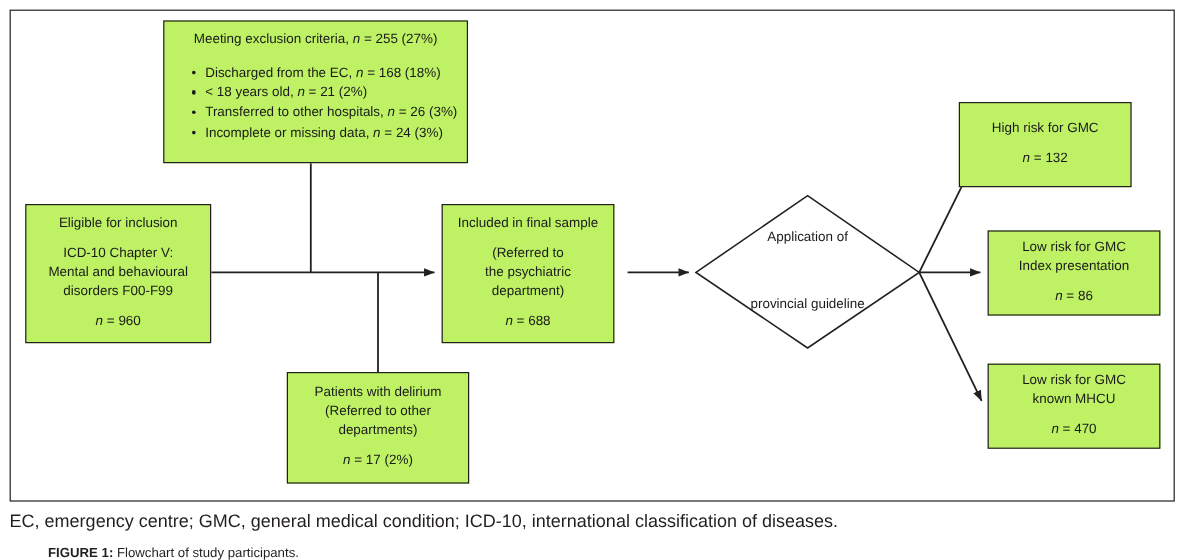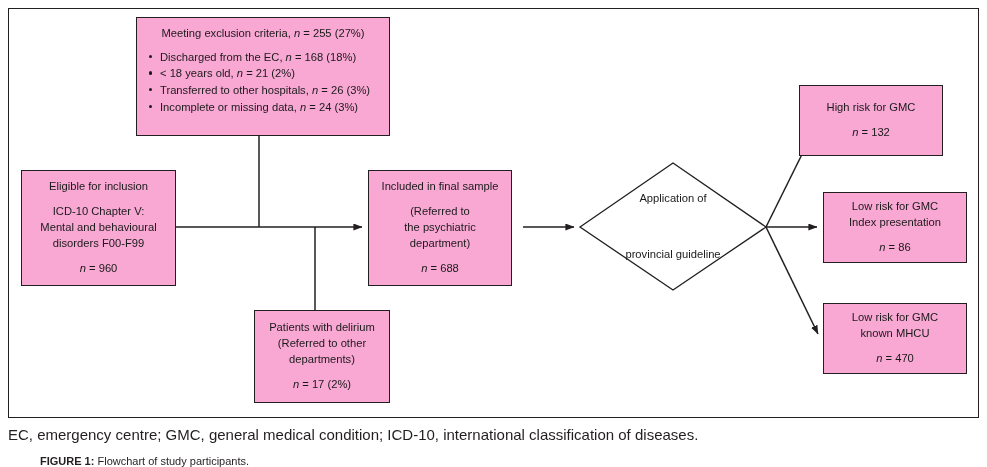--- a/index.html
+++ b/index.html
@@ -24,21 +24,21 @@
   }
 
   
   .connectors{position:absolute;left:0;top:0;width:987px;height:467px;}
 
   
   .node{
     position:absolute;
     box-sizing:border-box;
     border:1.2px solid #231f20;
-    background:#f9a8d4;
+    background:#bef264;
     display:flex;
     flex-direction:column;
     align-items:center;
     justify-content:center;
     text-align:center;
     font-size:11.2px;
     line-height:1.42;
     color:#1a1a1a;
     padding:4px 6px;
   }
@@ -53,42 +53,42 @@
     padding:8px 10px 6px 10px;
   }
   #exclusion-box .excl-title{
     text-align:center;
     font-size:11.2px;
     margin-bottom:7px;
     white-space:nowrap;
   }
   #exclusion-box ul{
     list-style:none;
-    margin:0;padding:0;
+    margin:11px;padding:0;
     text-align:left;
   }
   #exclusion-box ul li{
     position:relative;
     padding-left:13px;
     font-size:11.2px;
     line-height:1.48;
     white-space:nowrap;
   }
   #exclusion-box ul li:before{
     content:"";
     position:absolute;
     left:2px;top:6px;
     width:3.4px;height:3.4px;
     border-radius:50%;
     background:#1a1a1a;
   }
 
   #eligible-box{left:21px;top:170px;width:155px;height:116px;}
   #included-box{left:368px;top:170px;width:144px;height:116px;}
-  #delirium-box{left:254px;top:310px;width:136px;height:93px;}
+  #delirium-box{left:239px;top:310px;width:152px;height:93px;}
 
   #high-risk-box{left:799px;top:85px;width:144px;height:71px;}
   #low-risk-index-box{left:823px;top:192px;width:144px;height:71px;}
   #low-risk-mhcu-box{left:823px;top:303px;width:144px;height:71px;}
 
   
   #decision-diamond{
     position:absolute;
     left:580px;top:163px;
     width:186px;height:127px;

